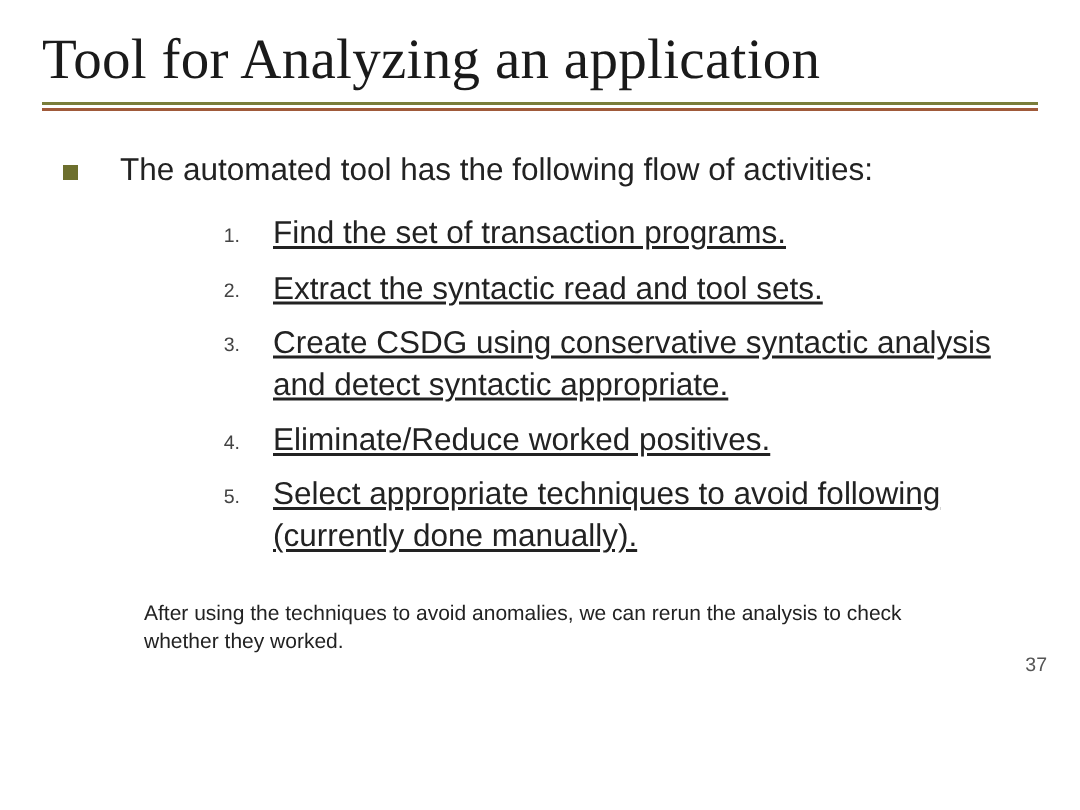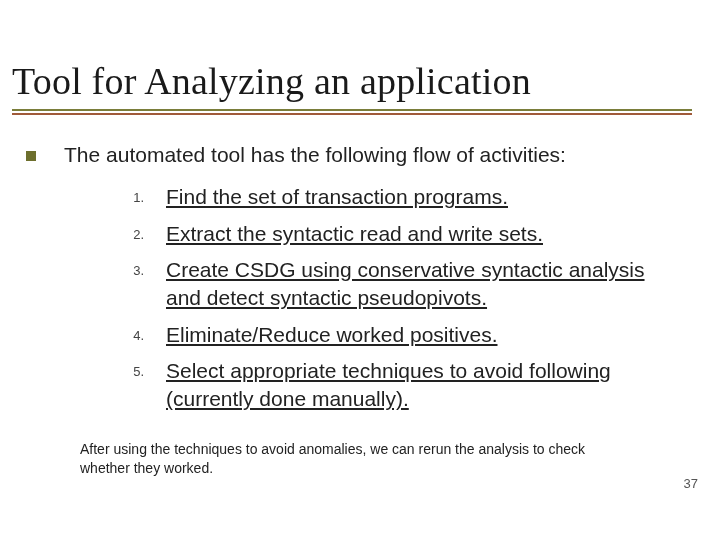--- a/index.html
+++ b/index.html
@@ -9,22 +9,21 @@
     height: 540px;
     background: #ffffff;
     font-family: Arial, Helvetica, sans-serif;
     overflow: hidden;
   }
   .slide {
     position: relative;
     box-sizing: border-box;
     width: 720px;
     height: 462px;
-    padding: 18px 28px 18px 12px;
-    margin-top: 41px;
+    padding: 18px 28px 18px 28px;
   }
   .title {
     font-family: "Times New Roman", Times, serif;
     font-size: 38px;
     font-weight: 400;
     color: #1a1a1a;
     margin: 0 0 6px 0;
     letter-spacing: 0.2px;
   }
   .rule-olive {
@@ -117,25 +116,25 @@
       <span class="lead-text">The automated tool has the following flow of activities:</span>
     </div>
 
     <ol class="steps">
       <li>
         <span class="num">1</span>
         <span class="txt">Find the set of transaction programs.</span>
       </li>
       <li>
         <span class="num">2</span>
-        <span class="txt">Extract the syntactic read and write sets.</span>
+        <span class="txt">Extract the syntactic read and tool sets.</span>
       </li>
       <li>
         <span class="num">3</span>
-        <span class="txt">Create CSDG using conservative syntactic analysis and detect syntactic pseudopivots.</span>
+        <span class="txt">Create CSDG using conservative syntactic analysis and detect syntactic appropriate.</span>
       </li>
       <li>
         <span class="num">4</span>
         <span class="txt">Eliminate/Reduce worked positives.</span>
       </li>
       <li>
         <span class="num">5</span>
         <span class="txt">Select appropriate techniques to avoid following (currently done manually).</span>
       </li>
     </ol>

